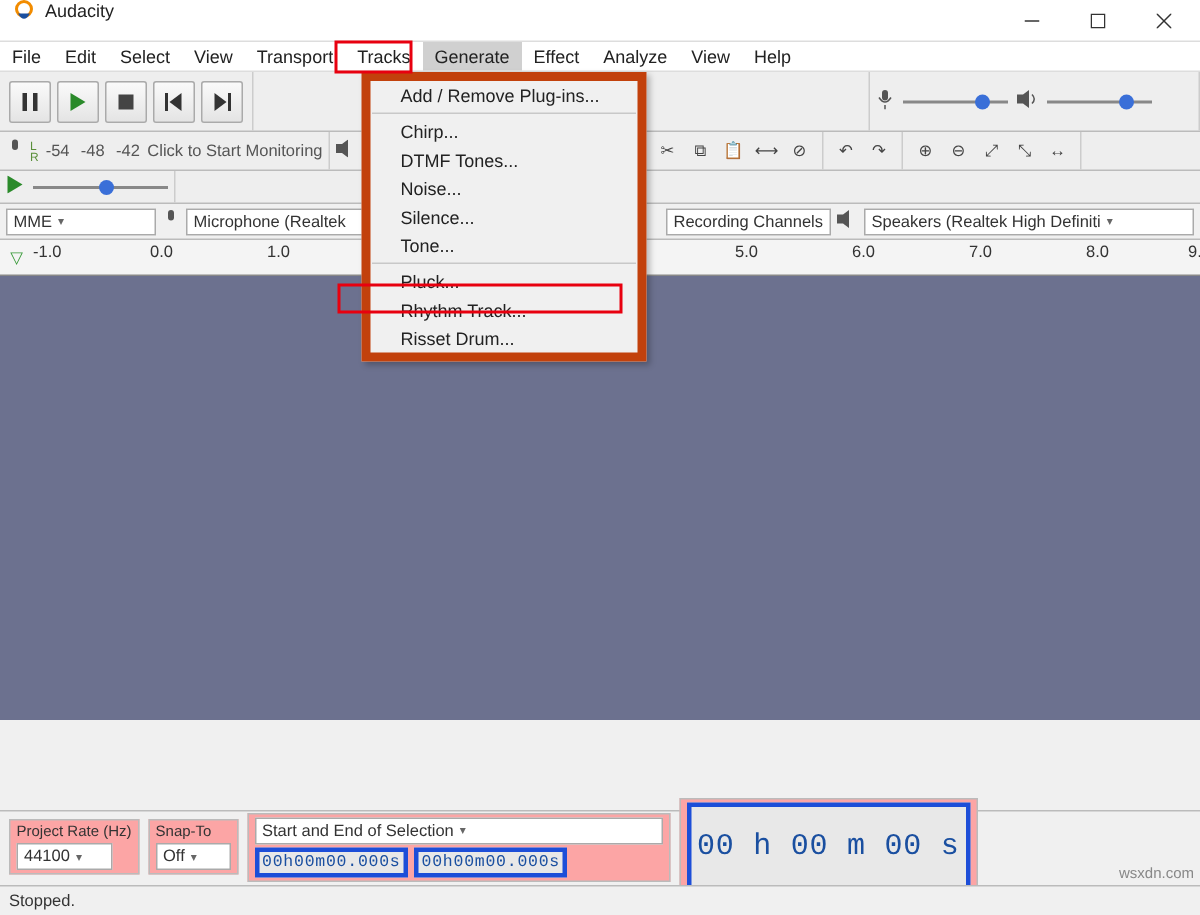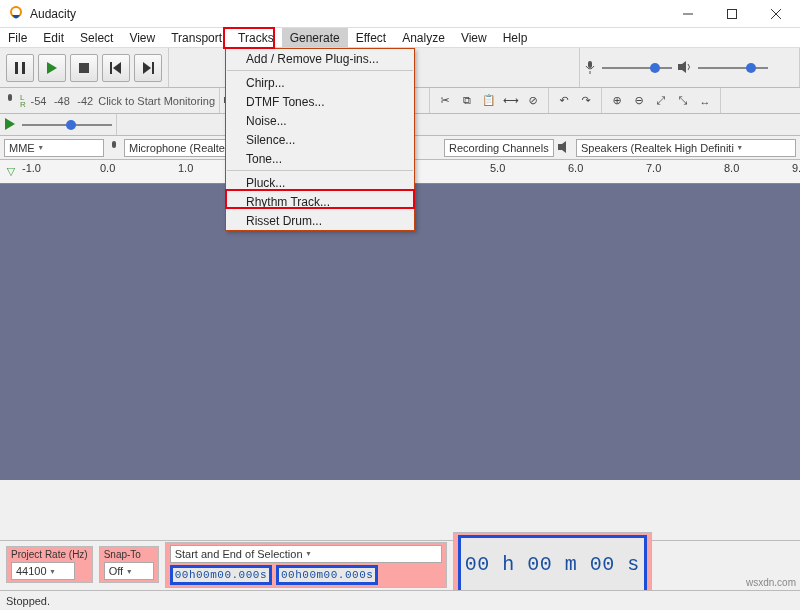--- a/index.html
+++ b/index.html
@@ -1,17 +1,17 @@
 <!DOCTYPE html>
 <html><head>
 <meta charset="utf-8">
 <style>
 * { box-sizing: border-box; margin: 0; padding: 0; font-family: "Segoe UI", Tahoma, sans-serif; font-size: 11px; }
 body { width: 800px; height: 610px; background: #f0f0f0; position: relative; overflow: hidden; }
-.titlebar { height: 28px; background: #fff; display: flex; align-items: center; padding: 0 2px; border-bottom: 1px solid #ddd; }
+.titlebar { height: 28px; background: #fff; display: flex; align-items: flex-start; padding: 0 2px; border-bottom: 1px solid #ddd; }
 .titlebar .app-icon { width: 16px; height: 16px; margin: 0 6px; }
 .titlebar .title { flex: 1; font-size: 12px; color: #222; }
 .winbtn { width: 44px; height: 28px; display: flex; align-items: center; justify-content: center; color: #333; }
 .menubar { height: 20px; background: #fff; display: flex; align-items: stretch; border-bottom: 1px solid #ddd; text-align: center; }
 .menubar .menu { padding: 0 8px; display: flex; align-items: center; font-size: 12px; color: #222; cursor: default; }
 .menubar .menu.active { background: #d0d0d0; }
 .hl-red { border: 2px solid #e8000f; position: absolute; pointer-events: none; z-index: 50; }
 .toolbar-row { display: flex; align-items: stretch; background: #eeeeee; border-bottom: 1px solid #bbb; }
 .tb-group { display: flex; align-items: center; padding: 2px 4px; border-right: 1px solid #ccc; }
 .transport-btn { width: 28px; height: 28px; margin: 2px; background: linear-gradient(#fafafa,#e4e4e4); border: 1px solid #aaa; border-radius: 2px; display: flex; align-items: center; justify-content: center; }
@@ -29,21 +29,21 @@
 .ruler .scale{flex:1; position:relative; font-size:10px; color:#333;}
 .ruler .tick{position:absolute; top:2px;}
 .track-area { background:#6c718f; position:relative; height: 296px;}
 .bottom-panel { position:absolute; left:0; right:0; bottom:22px; height:48px; background:#f0f0f0; border-top:1px solid #bbb; display:flex; align-items:center; padding:2px 6px; gap:6px;}
 .panel-box{ border:1px solid #bbb; background:#fca5a5; padding:2px 4px; display:flex; flex-direction:column; gap:2px;}
 .label{font-size:10px; color:#333;}
 .time-disp{ font-family:"Courier New",monospace; color:#1a4fa0; background:#e8e8e8; border:3px solid #1d4ed8; padding:1px 2px; font-size:11px; letter-spacing:0.5px;}
 .big-time{ font-size:20px; padding:15px 4px;}
 .statusbar{position:absolute;left:0;right:0;bottom:0;height:20px;background:#f0f0f0;border-top:1px solid #bbb;display:flex;align-items:center;padding:0 6px;font-size:11px;color:#333;}
 .watermark{position:absolute;right:4px;bottom:22px;font-size:10px;color:#888;z-index:60;}
-.dropdown{ position:absolute; left:225px; top:48px; width:190px; background:#F0F0F0; border:1px solid #c2410c; box-shadow:2px 2px 4px rgba(0,0,0,0.25); z-index:40;}
+.dropdown{ position:absolute; left:241px; top:48px; width:190px; background:#F0F0F0; border:6px solid #c2410c; box-shadow:2px 2px 4px rgba(0,0,0,0.25); z-index:40;}
 .dropdown .item{ height:19px; display:flex; align-items:center; padding:0 20px; font-size:12px; color:#222;}
 .dropdown .sep{ height:1px; background:#c8c8c8; margin:2px 1px;}
 .icon-btn{ width:22px; height:22px; display:flex; align-items:center; justify-content:center; color:#444;}
 </style>
 </head>
 <body>
 
 <div class="titlebar">
   <span class="app-icon">
     <svg width="16" height="16">

